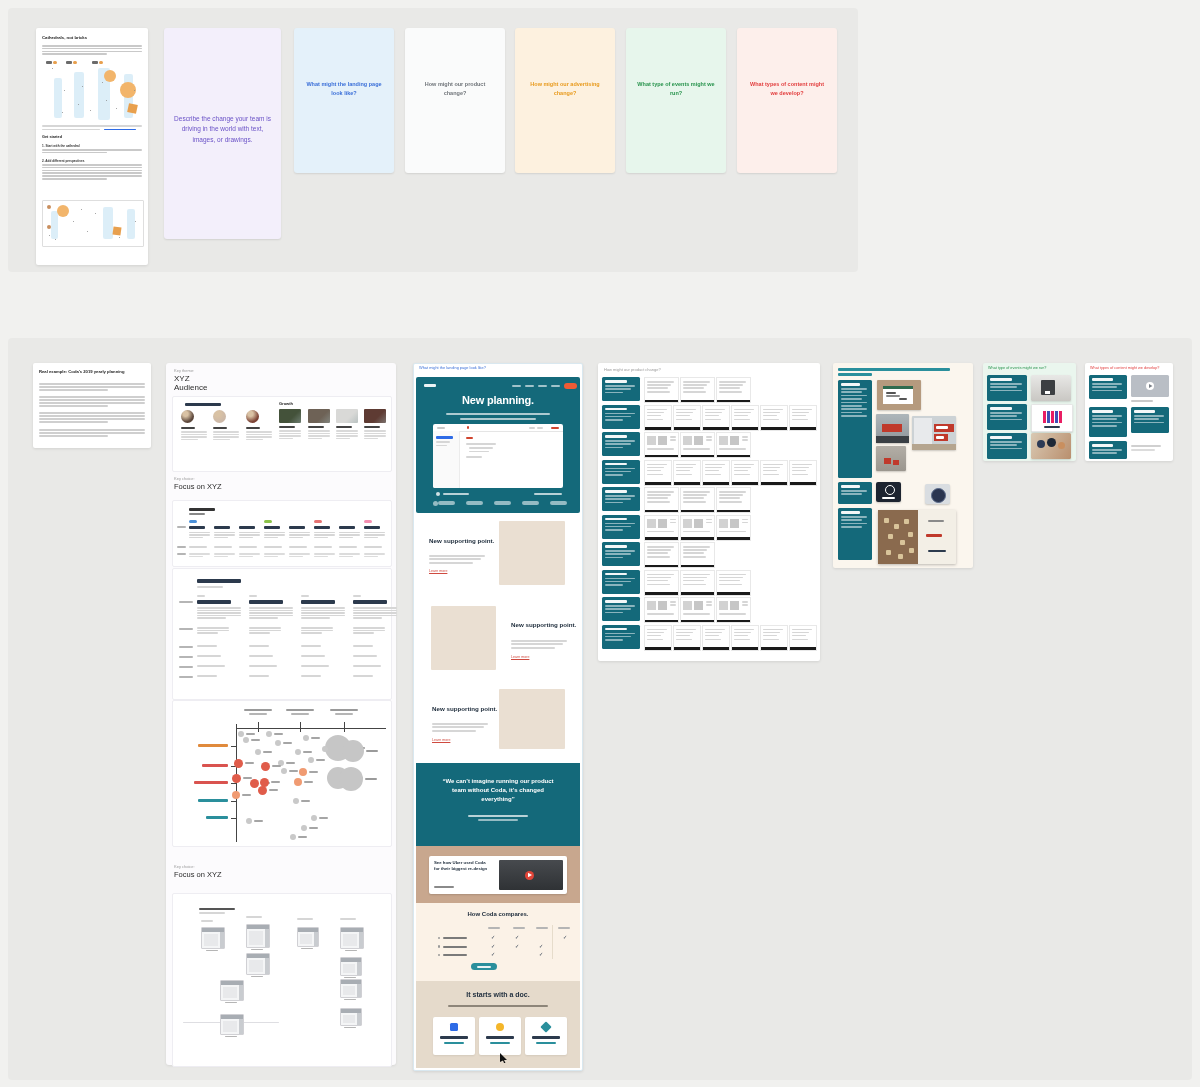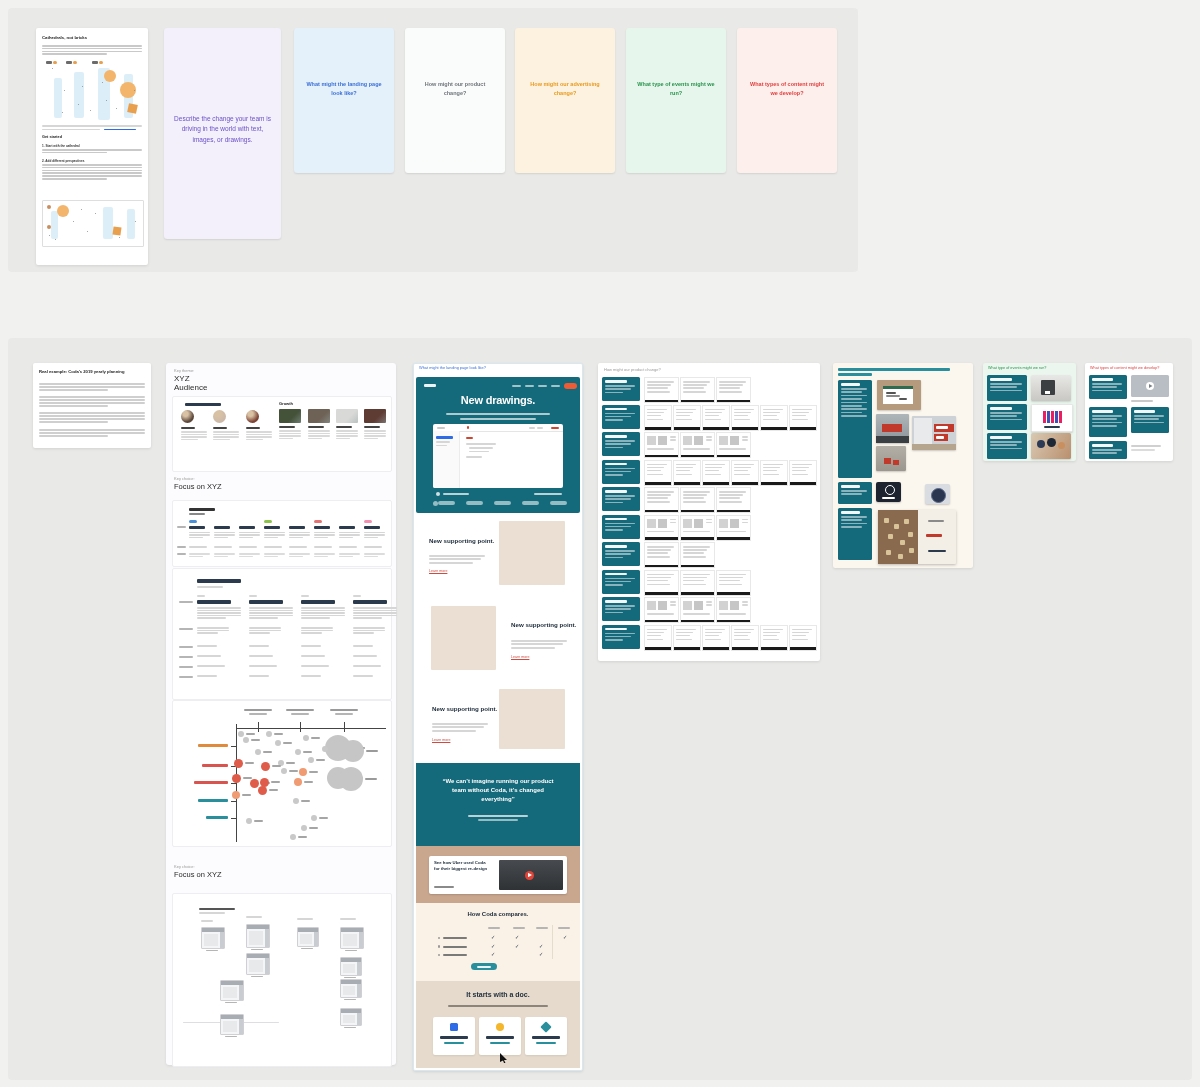--- a/index.html
+++ b/index.html
@@ -489,21 +489,21 @@
             <div style="position: absolute; left: 2px; top: 5.5px; width: 12px; height: 8px; background: rgb(232, 233, 235);"></div>
           </div>
           <div style="position: absolute; left: 171px; top: 132.5px; width: 12px; height: 1.5px; background: rgb(181, 181, 181); border-radius: 1px;"></div>
         </div>
     </div>
 
     <div class="card" id="card-j" style="left:405px;top:25px;width:168px;height:706px;border:1px solid #d9e8f0;overflow:hidden">
       <div class="lp-link">What might the landing page look like?</div>
 
       <div id="hero" style="position:absolute;left:2px;top:13px;width:164px;height:136px;background:#14697a;border-radius:2px">
-        <div class="hero-headline">New drawings.</div>
+        <div class="hero-headline">New planning.</div>
       <div style="position: absolute; left: 8px; top: 6.5px; width: 12px; height: 3px; background: rgba(255, 255, 255, 0.92); border-radius: 1px;"></div>
           <div style="position: absolute; left: 96px; top: 7.5px; width: 9px; height: 2px; background: rgba(255, 255, 255, 0.6); border-radius: 1px;"></div>
           <div style="position: absolute; left: 109px; top: 7.5px; width: 9px; height: 2px; background: rgba(255, 255, 255, 0.6); border-radius: 1px;"></div>
           <div style="position: absolute; left: 122px; top: 7.5px; width: 9px; height: 2px; background: rgba(255, 255, 255, 0.6); border-radius: 1px;"></div>
           <div style="position: absolute; left: 135px; top: 7.5px; width: 9px; height: 2px; background: rgba(255, 255, 255, 0.6); border-radius: 1px;"></div>
           <div style="position: absolute; left: 148px; top: 5.5px; width: 13px; height: 6px; background: rgb(238, 91, 53); border-radius: 3px;"></div>
           <div style="position: absolute; left: 30px; top: 36px; width: 104px; height: 2px; background: rgba(255, 255, 255, 0.65); border-radius: 1px;"></div>
           <div style="position: absolute; left: 44px; top: 40.5px; width: 76px; height: 2px; background: rgba(255, 255, 255, 0.65); border-radius: 1px;"></div>
           <div style="position: absolute; left: 17px; top: 47px; width: 130px; height: 64px; background: rgb(255, 255, 255); border-radius: 2px; overflow: hidden;">
             <div style="position: absolute; left: 0px; top: 0px; width: 130px; height: 7px; border-bottom: 0.75px solid rgb(229, 229, 229);"></div>

